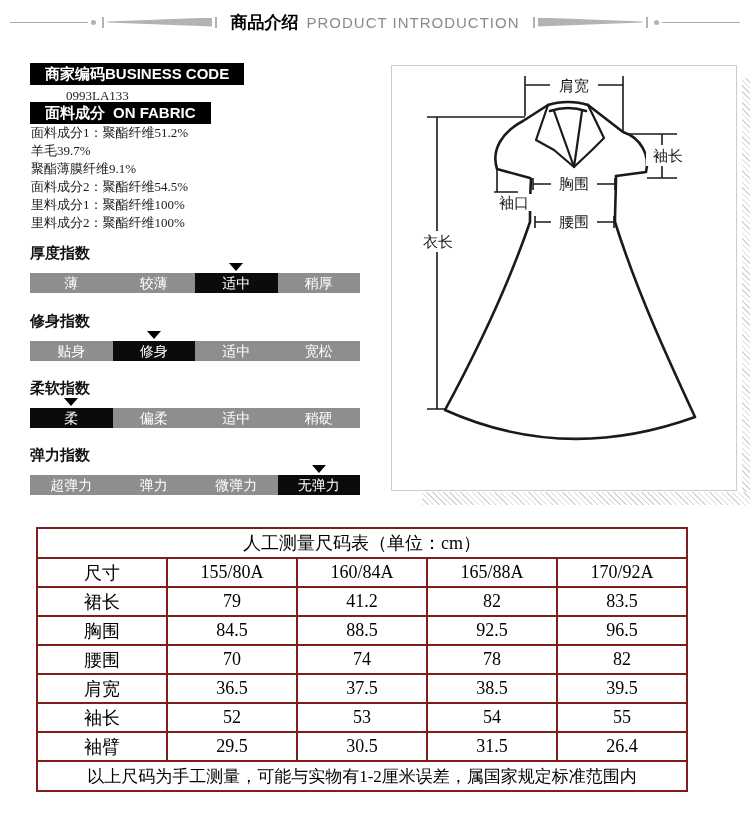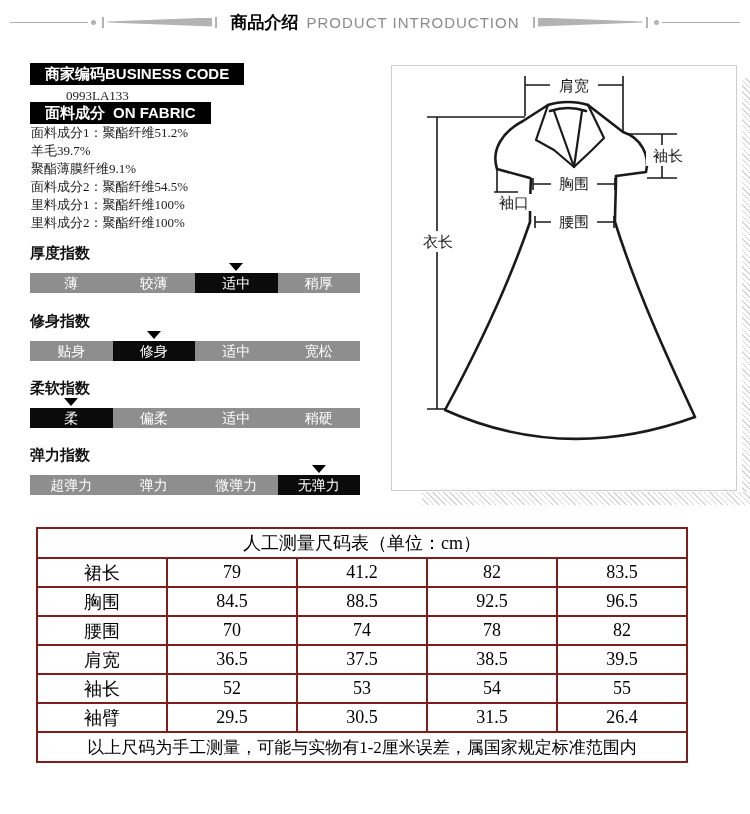--- a/index.html
+++ b/index.html
@@ -187,20 +187,27 @@
         <col style="width:130px">
         <col style="width:130px">
         <col style="width:130px">
         <col style="width:130px">
       </colgroup>
     <tbody>
         <tr>
           <td colspan="5" class="t-title">人工测量尺码表（单位：cm）</td>
         </tr>
     <tr>
+      <td>尺寸</td>
+      <td>155/80A</td>
+      <td>160/84A</td>
+      <td>165/88A</td>
+      <td>170/92A</td>
+    </tr>
+    <tr>
       <td>裙长</td>
       <td>79</td>
       <td>41.2</td>
       <td>82</td>
       <td>83.5</td>
     </tr>
     <tr>
       <td>胸围</td>
       <td>84.5</td>
       <td>88.5</td>

